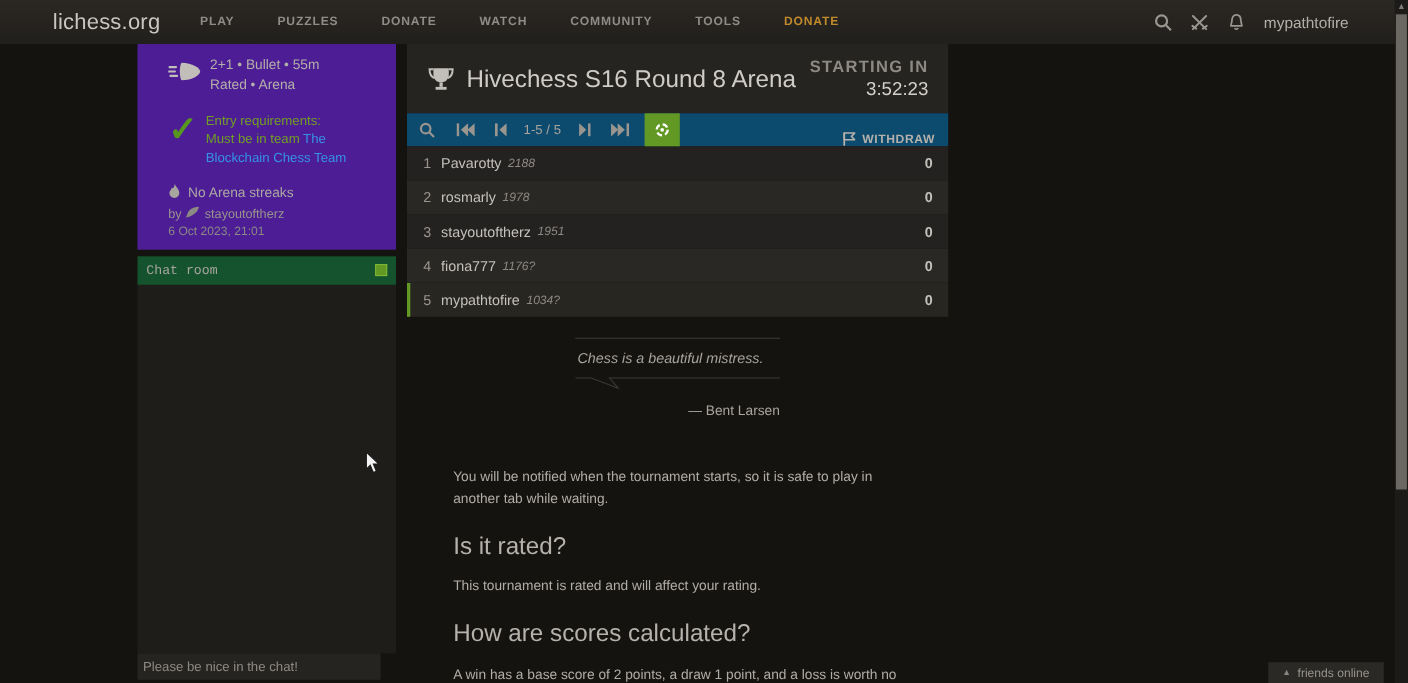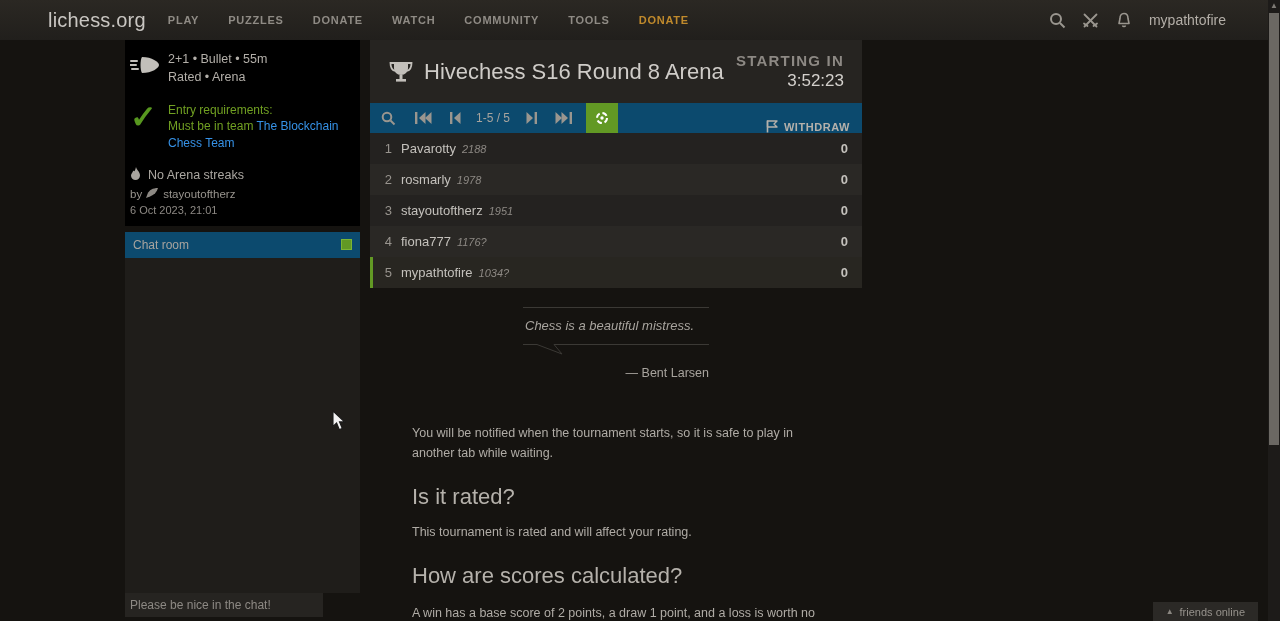--- a/index.html
+++ b/index.html
@@ -11,48 +11,48 @@
     color:#b0aca6;
   }
 
   
   .topnav {
     position:absolute; top:0; left:0; right:0; height:40px;
     display:flex; align-items:center;
     background:linear-gradient(#2b2823,#211f1c);
   }
   .logo { margin-left:48px; font-size:20px; color:#c9c6c2; letter-spacing:.01em; cursor:pointer; }
-  .nav-items { display:flex; margin-left:22px; gap:29px; }
+  .nav-items { display:flex; margin-left:36px; gap:39px; }
   .nav-item { font-size:11px; font-weight:700; letter-spacing:.07em; color:#8f8b85; cursor:pointer; }
   .nav-item.donate { color:#c08a2c; }
   .nav-right { margin-left:auto; margin-right:54px; display:flex; align-items:center; gap:13px; }
   .nav-icon { width:20px; height:20px; display:flex; align-items:center; justify-content:center; cursor:pointer; }
   .nav-user { font-size:14px; color:#b3aea7; cursor:pointer; margin-left:2px; }
 
   
   .sidebar { position:absolute; left:125px; top:40px; width:235px; }
-  .info-card { background:#000000; padding:10px 10px 10px 5px; }
+  .info-card { background:#4c1d95; padding:10px 10px 10px 28px; }
   .tc-row { display:flex; }
   .tc-icon { width:38px; padding-top:4px; }
   .tc-text { font-size:12.5px; color:#b3afa9; line-height:1.45; }
   .entry-row { display:flex; margin-top:16px; }
   .entry-check { width:38px; font-size:32px; line-height:30px; font-weight:700; color:#57971f; }
   .entry-text { width:182px; font-size:12px; line-height:1.35; color:#71a022; }
   .entry-link { color:#3692e7; cursor:pointer; }
   .streaks-row { display:flex; align-items:center; gap:7px; margin-top:16px; font-size:12.5px; color:#aba7a1; }
   .byline { display:flex; align-items:center; gap:4px; margin-top:4px; font-size:11.5px; color:#98948e; }
   .byline .author { cursor:pointer; }
   .date-line { margin-top:3px; font-size:11px; color:#8d8984; }
 
   .chat-panel { margin-top:6px; }
-  .chat-header { height:26px; background:#0c4a6e; display:flex; align-items:center; padding:0 8px; }
+  .chat-header { height:26px; background:#14532d; display:flex; align-items:center; padding:0 8px;font-family:Liberation Mono, monospace; }
   .chat-title { font-size:12px; color:#a8a49e; }
   .chat-toggle { margin-left:auto; width:11px; height:11px; background:#629924; border:1px solid #7cb534; cursor:pointer; }
   .chat-body { height:335px; background:#1f1d1a; }
-  .chat-input { width:198px; height:24px; background:#262421; border:0; outline:0;
+  .chat-input { width:221px; height:24px; background:#262421; border:0; outline:0;
     color:#14b8a6; font-size:12px; padding:0 5px; font-family:"Liberation Sans", sans-serif; }
   .chat-input::placeholder { color:#8d8984; opacity:1; }
 
   
   .tour { position:absolute; left:370px; top:40px; width:492px; }
   .tour-header { height:63px; background:#262421; display:flex; align-items:center; padding:0 18px; }
   .trophy { margin-right:10px; display:flex; }
   .tour-title { font-size:22px; color:#cfccc8; font-weight:400; }
   .starting { margin-left:auto; text-align:right; }
   .starting-label { font-size:15px; font-weight:700; letter-spacing:.08em; color:#8d8984; }

